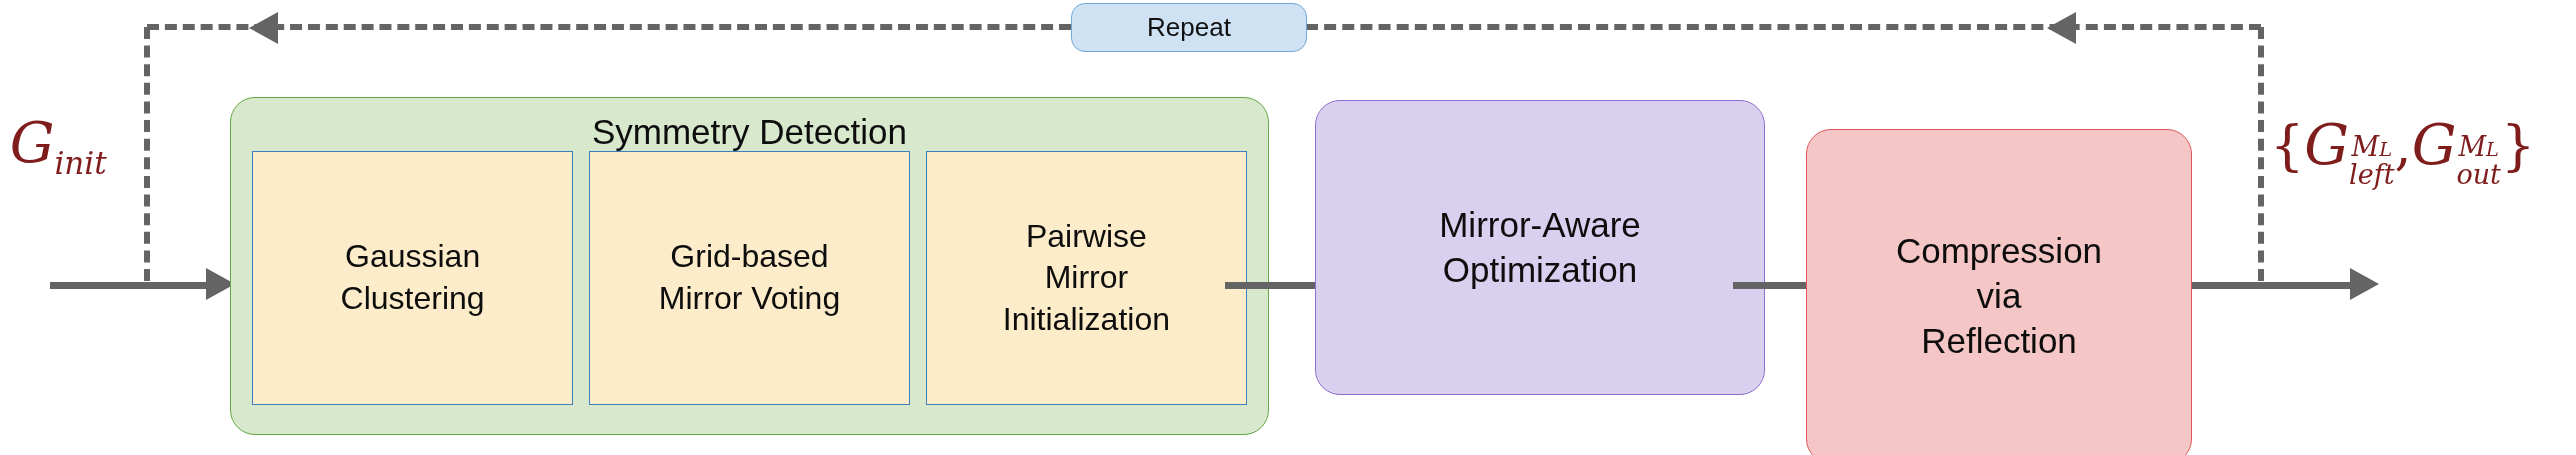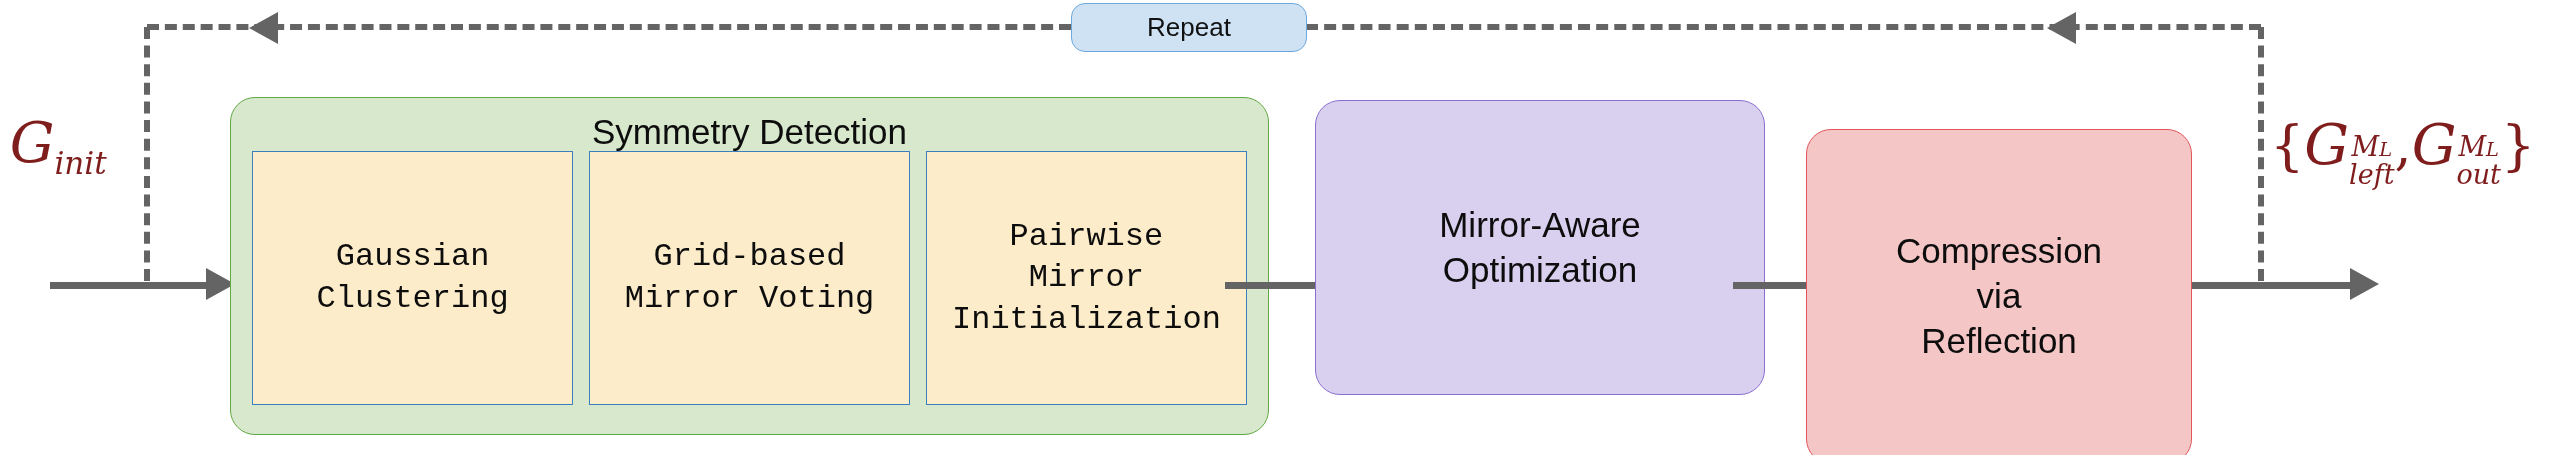--- a/index.html
+++ b/index.html
@@ -90,21 +90,20 @@
 
   
   .subrow {
     position: absolute;
     left: 21.4px;
     top: 53px;
     right: 21.4px;
     bottom: 29px;
     display: flex;
     gap: 16.5px;
-    font-family: Liberation Mono, monospace;
   }
   .subbox {
     flex: 1 1 0;
     background: #fcecc9;
     border: 1.9px solid #3d7ebd;
     box-sizing: border-box;
     display: flex;
     align-items: center;
     justify-content: center;
     font-size: 32px;

